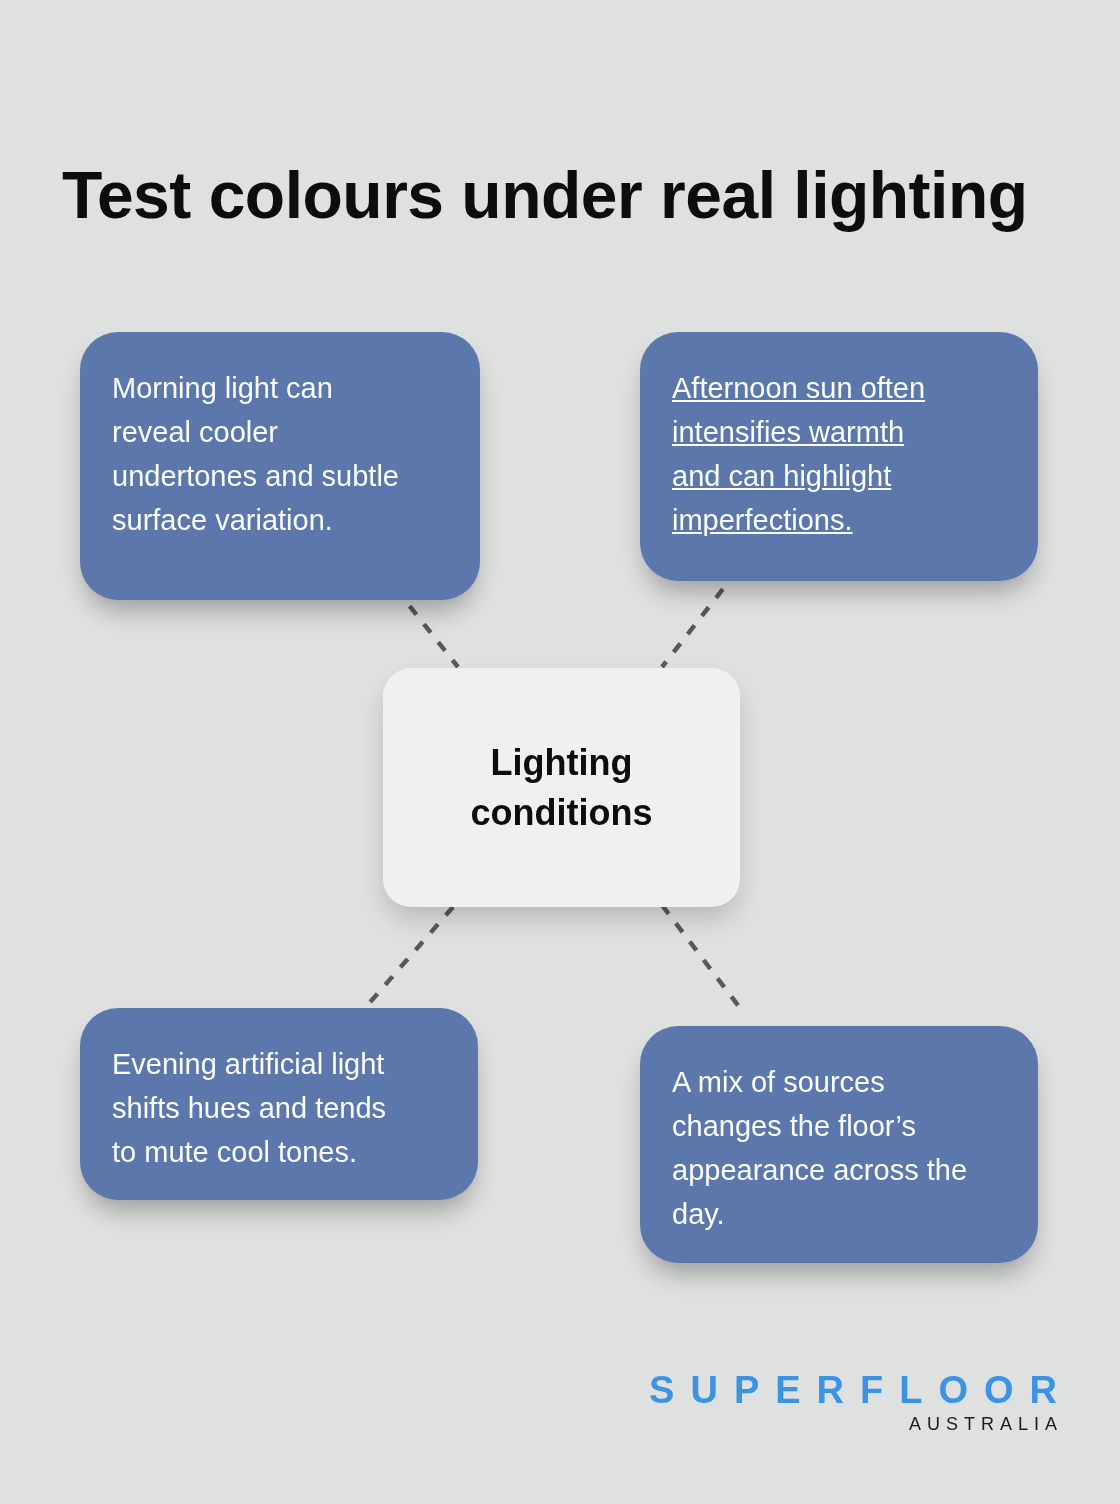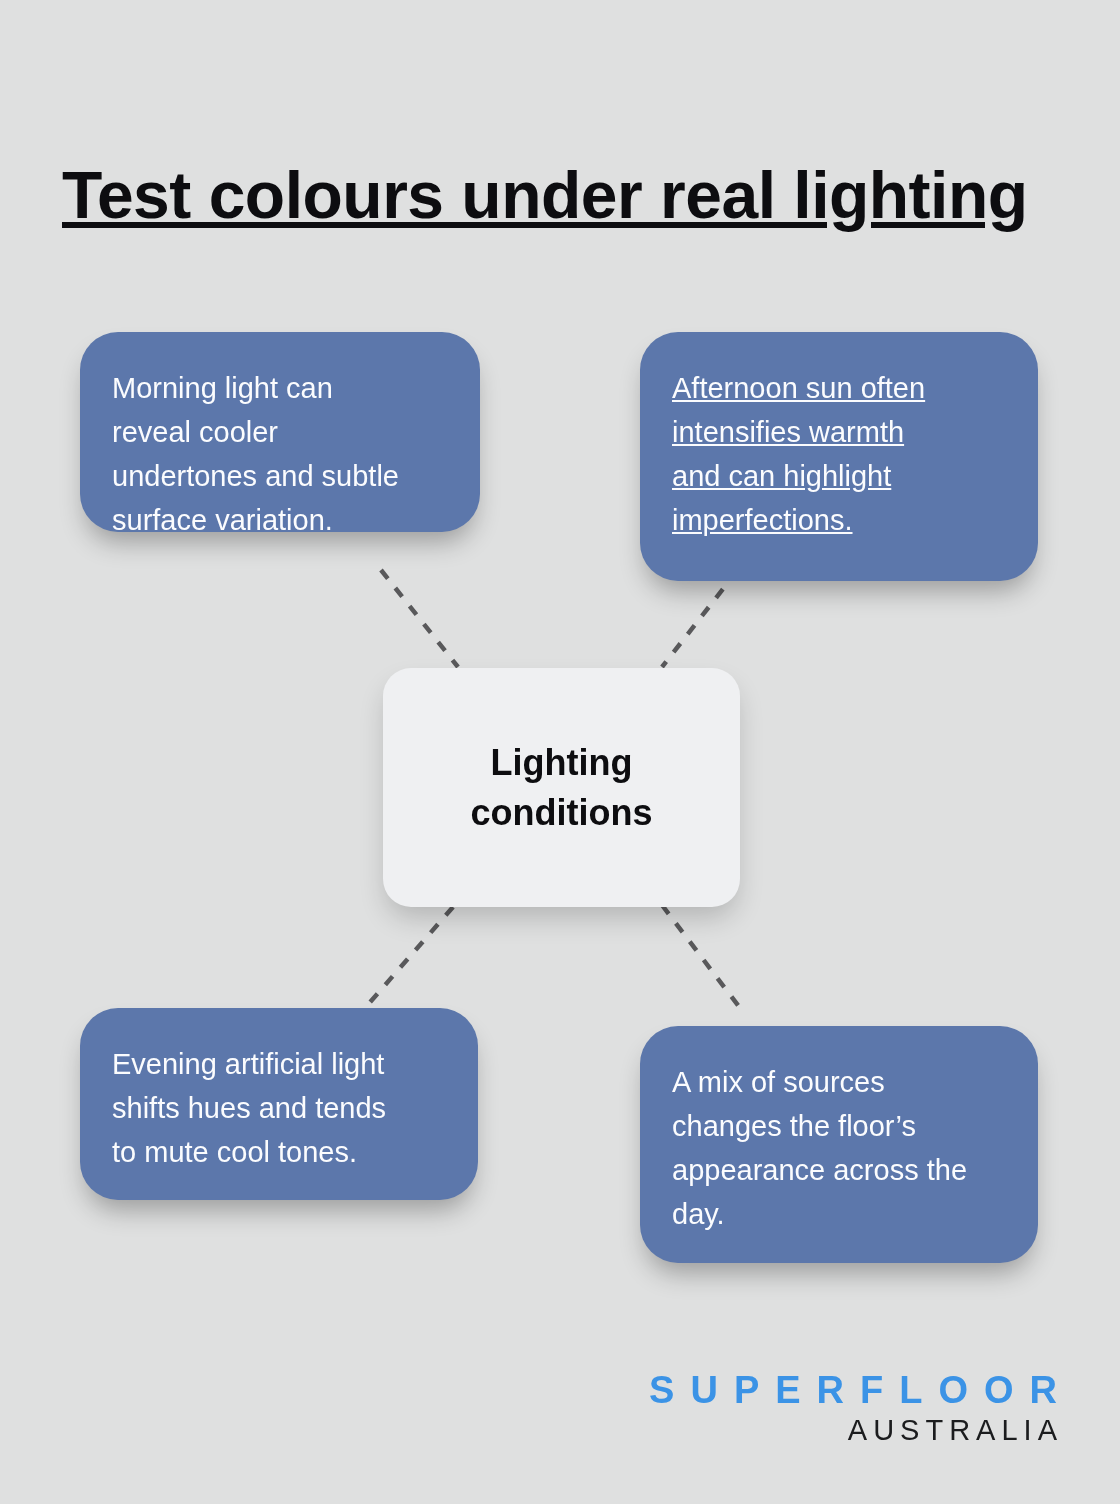--- a/index.html
+++ b/index.html
@@ -15,42 +15,41 @@
     position: absolute;
     left: 62px;
     top: 110px;
     width: 1000px;
     font-size: 66px;
     line-height: 1.25;
     font-weight: 700;
     letter-spacing: -0.5px;
     color: #0d0d10;
     white-space: nowrap;
-    text-decoration: underline;
   }
   .connectors {
     position: absolute;
     left: 0; top: 0;
     width: 1120px; height: 1504px;
     z-index: 1;
   }
   .node {
     position: absolute;
     z-index: 2;
     background: #5c77ab;
     border-radius: 38px;
     box-shadow: 0 16px 26px -6px rgba(0,0,0,0.30);
     color: #fbfcfe;
     font-size: 29px;
     line-height: 44px;
     padding: 34px 30px 0 32px;
     box-sizing: border-box;
     white-space: pre-line;
   }
-  .node-top-left     { left: 80px;  top: 332px;  width: 400px; height: 200px; }
+  .node-top-left     { left: 80px;  top: 332px;  width: 400px; height: 268px; }
   .node-top-right    { left: 640px; top: 332px;  width: 398px; height: 249px; text-decoration: underline; }
   .node-bottom-left  { left: 80px;  top: 1008px; width: 398px; height: 192px; padding-left: 32px; }
   .node-bottom-right { left: 640px; top: 1008px; width: 398px; height: 237px; margin-top: 18px; }
   .center-node {
     position: absolute;
     z-index: 2;
     left: 383px; top: 668px;
     width: 357px; height: 239px;
     background: #eff0f2;
     border-radius: 28px;
@@ -75,21 +74,21 @@
   .logo-brand {
     font-size: 38px;
     font-weight: 700;
     letter-spacing: 16px;
     margin-right: -16px;
     color: #3b93e6;
     line-height: 1.1;
     white-space: nowrap;
   }
   .logo-region {
-    font-size: 29px;
+    font-size: 18px;
     font-weight: 400;
     letter-spacing: 6px;
     margin-right: -6px;
     margin-top: 3px;
     color: #1b1c1e;
     line-height: 1.1;
     white-space: nowrap;
   }
 </style>
 </head>

